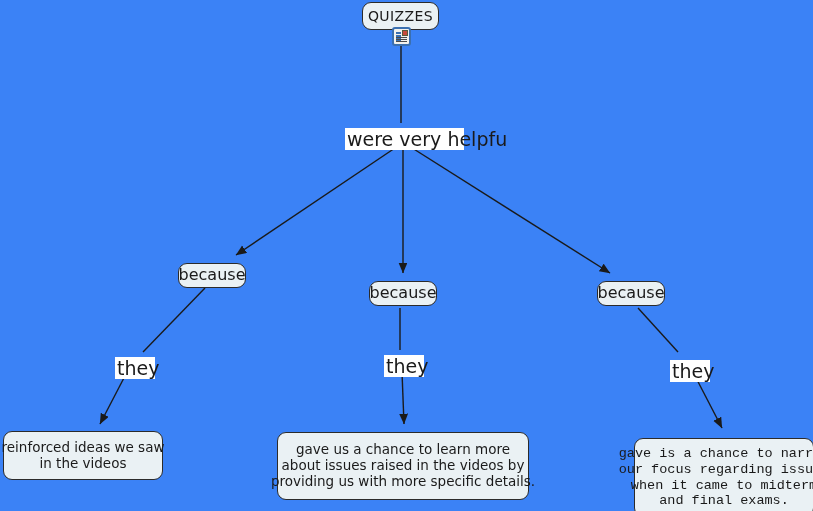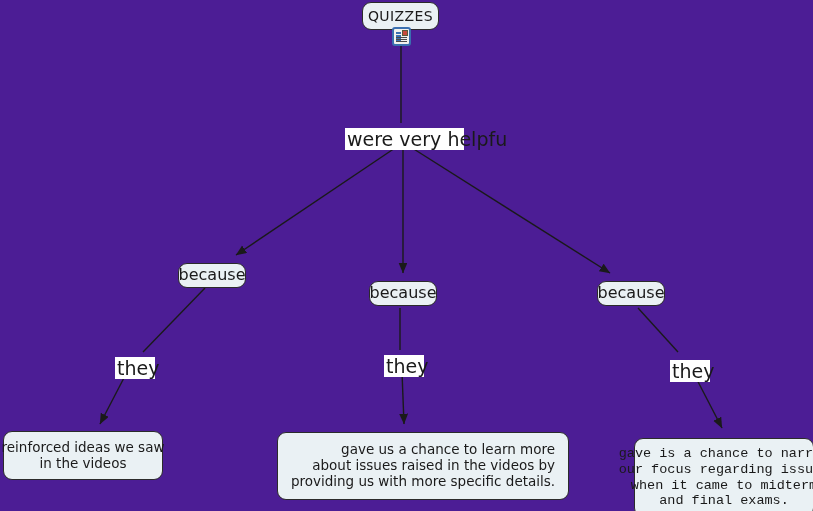--- a/index.html
+++ b/index.html
@@ -8,21 +8,21 @@
     padding: 0;
     background: #ffffff;
   }
   body {
     font-family: "DejaVu Sans", sans-serif;
   }
   #canvas {
     position: relative;
     width: 813px;
     height: 511px;
-    background: #4c1d95;
+    background: #3b82f6;
     overflow: hidden;
   }
   #edge-layer {
     position: absolute;
     left: 0;
     top: 0;
     width: 813px;
     height: 511px;
     pointer-events: none;
   }
@@ -143,21 +143,21 @@
 
   <div class="link-label" style="left:345px; top:128px; width:115px;">were very helpfu</div>
 
   <div class="node because" style="left:178px; top:263px; width:68px; height:25px;">because</div>
   <div class="link-label" style="left:115px; top:357px; width:36px;">they</div>
   <div class="node detail" style="left:3px; top:431px; width:160px; height:49px;">reinforced ideas we saw
 in the videos</div>
 
   <div class="node because" style="left:369px; top:281px; width:68px; height:25px;">because</div>
   <div class="link-label" style="left:384px; top:355px; width:36px;">they</div>
-  <div class="node detail" style="left:277px; top:432px; width:292px; height:68px;text-align:right;">gave us a chance to learn more
+  <div class="node detail" style="left:277px; top:432px; width:252px; height:68px;">gave us a chance to learn more
 about issues raised in the videos by
 providing us with more specific details.</div>
 
   <div class="node because" style="left:597px; top:281px; width:68px; height:25px;">because</div>
   <div class="link-label" style="left:670px; top:360px; width:36px;">they</div>
   <div class="node detail" style="left:634px; top:438px; width:180px; height:79px;font-family:Liberation Mono, monospace;">gave is a chance to narrow
 our focus regarding issues
 when it came to midterm
 and final exams.</div>
 

